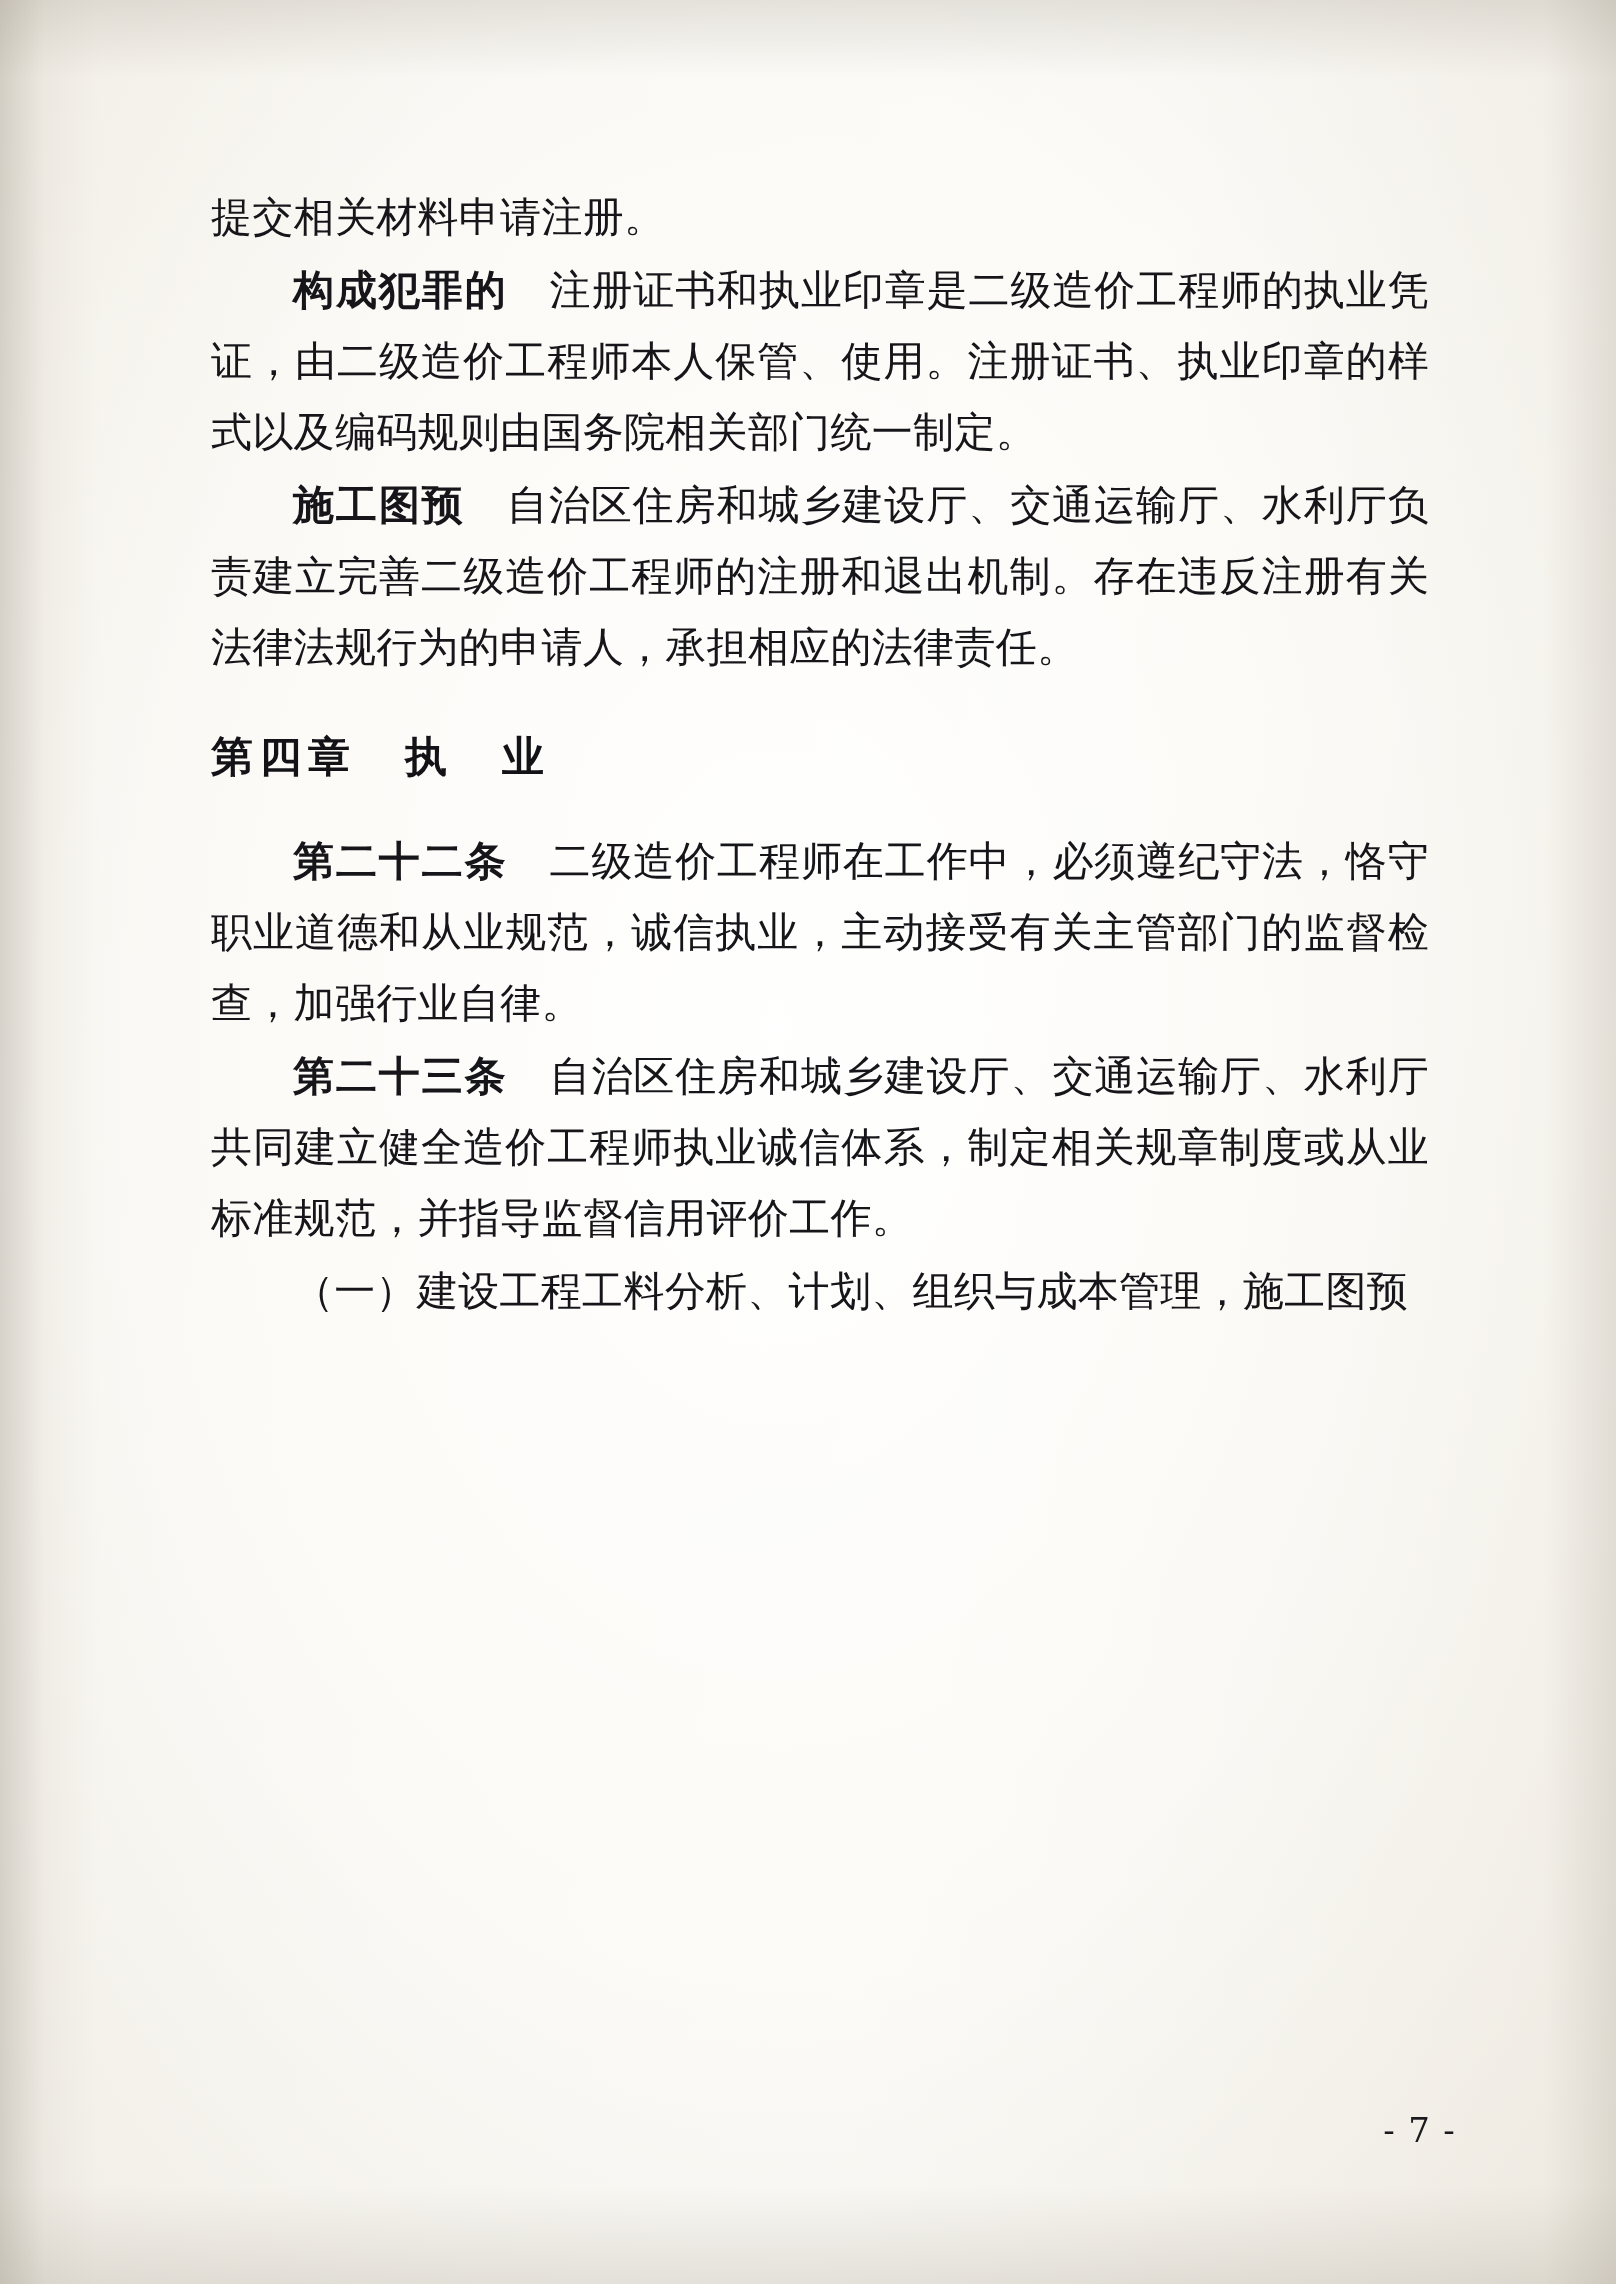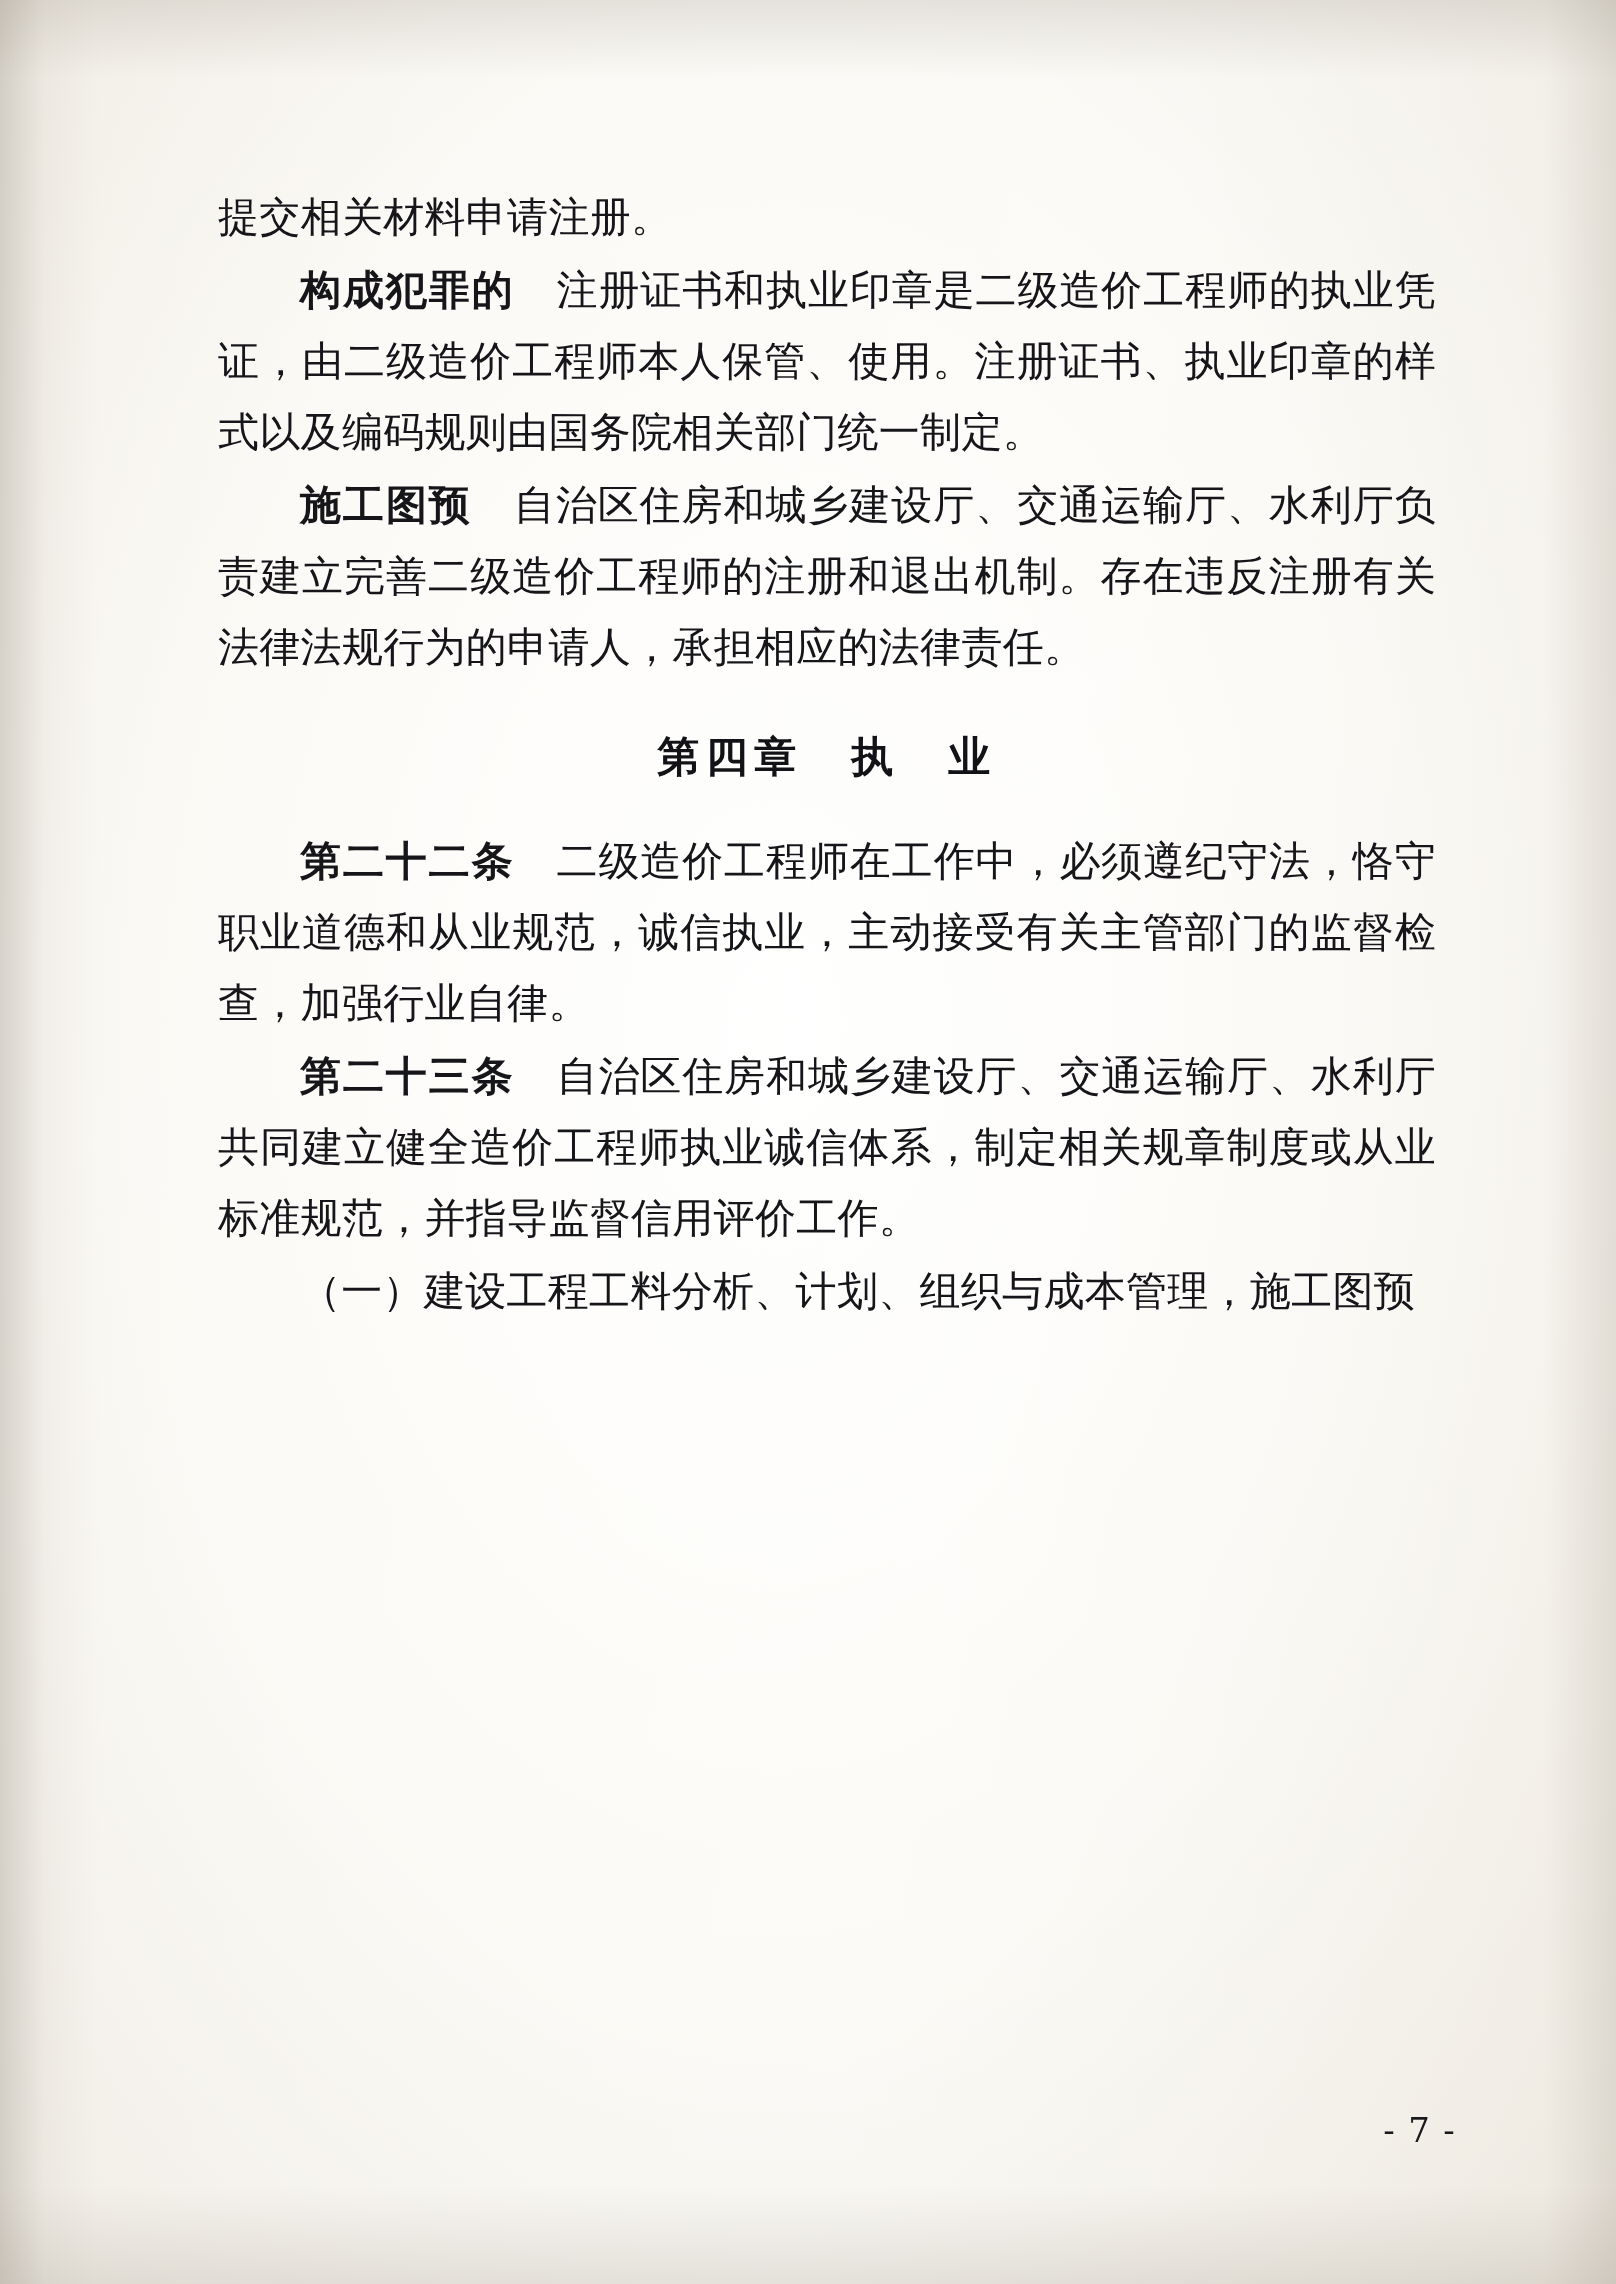--- a/index.html
+++ b/index.html
@@ -50,40 +50,39 @@
   .edge-shadow-bottom {
     position: absolute;
     bottom: 0; left: 0;
     width: 100%; height: 98px;
     background: linear-gradient(0deg, rgba(150,142,128,0.20) 0%, rgba(255,255,255,0) 100%);
     pointer-events: none;
   }
   .content {
     position: absolute;
     top: 182px;
-    left: 218px;
+    left: 211px;
     width: 1218px;
   }
   .para {
     font-size: 41px;
     line-height: 71px;
     color: #16161a;
     letter-spacing: 0.3px;
     text-align: justify;
     margin: 0 0 2px 0;
     font-family: "DejaVu Serif", "Liberation Serif", serif;
   }
   .indent {
     text-indent: 82px;
   }
   .chapter-heading {
     font-size: 42px;
     line-height: 71px;
     color: #131317;
-    text-align: center;
     font-weight: 700;
     letter-spacing: 6.5px;
     margin: 38px 0 34px 0;
     font-family: "DejaVu Serif", "Liberation Serif", serif;
   }
   .art-label {
     font-weight: 700;
     letter-spacing: 1.3px;
   }
   .page-number {

